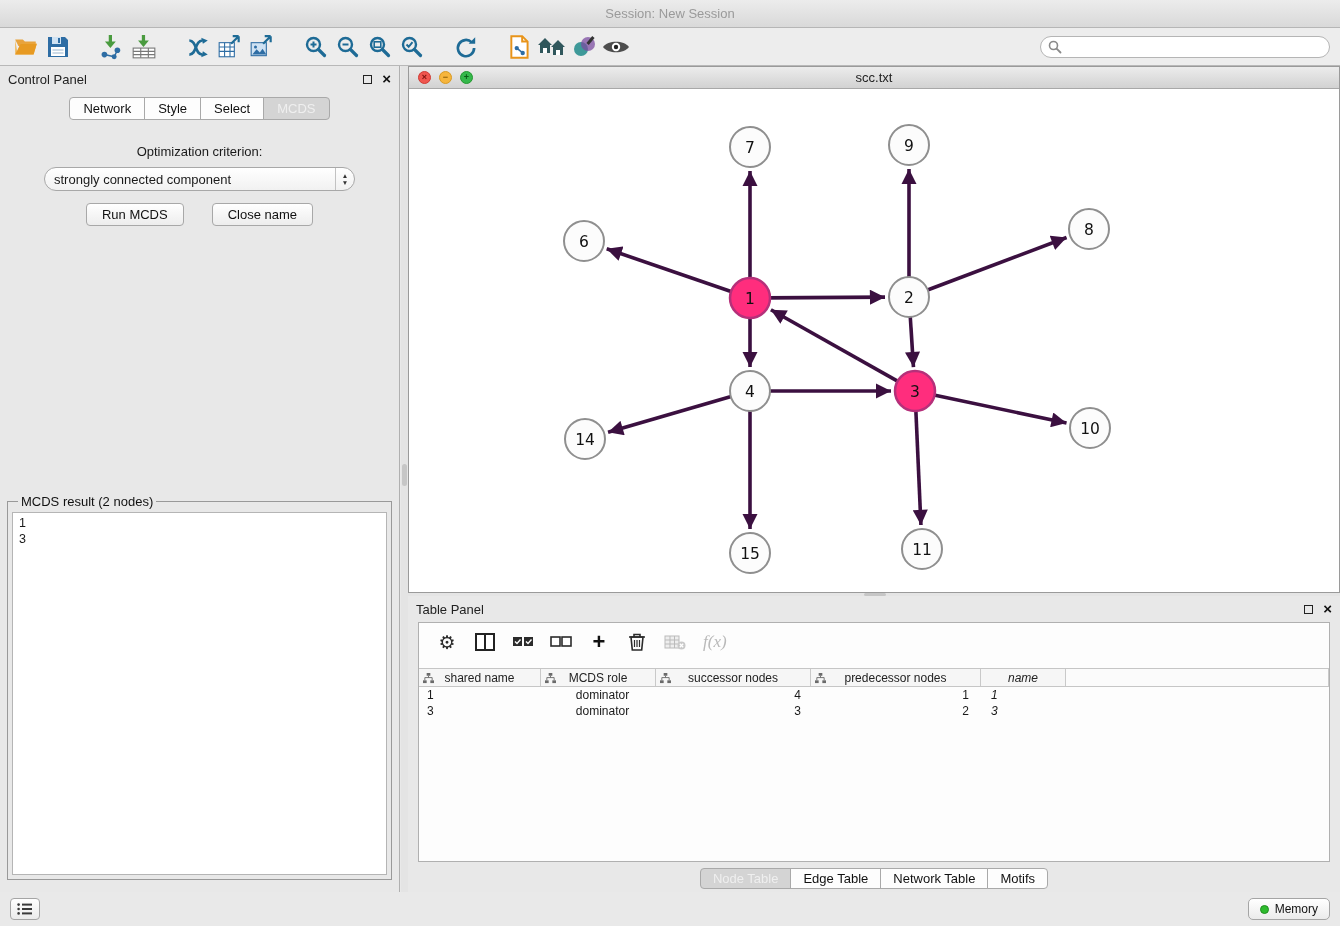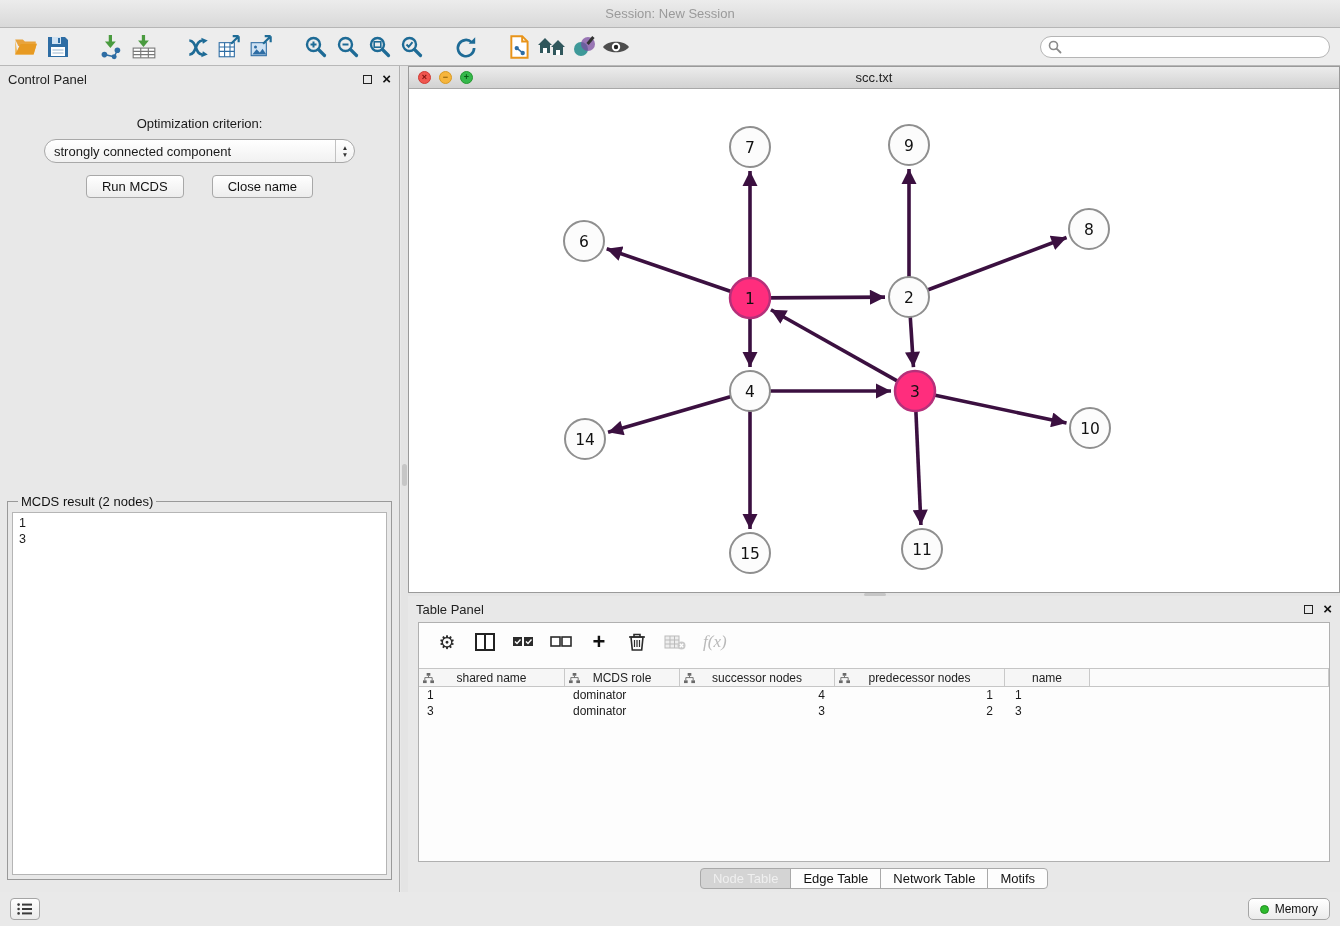--- a/index.html
+++ b/index.html
@@ -83,25 +83,25 @@
   .tp-btn{width:28px;height:26px;display:flex;align-items:center;justify-content:center;}
   .gear-glyph{font-size:19px;color:#2b2b2b;font-family:"DejaVu Sans",sans-serif;}
   .plus-glyph{font-size:22px;font-weight:bold;color:#111;line-height:20px;}
   .fx-label{font-family:"Liberation Serif","DejaVu Serif",serif;font-style:italic;font-size:17px;color:#b9b9b9;margin-left:4px;}
 
   .tp-colheaders{display:flex;margin-top:7px;height:19px;border-top:1px solid #c6c6c6;border-bottom:1px solid #c6c6c6;}
   .th{position:relative;display:flex;align-items:center;justify-content:center;background:#f6f6f6;
     border-right:1px solid #c9c9c9;font-size:12px;color:#222;}
   .th .th-icon{position:absolute;left:4px;top:4px;}
   .th-fill{flex:1;background:#fbfbfb;}
-  .c0{width:146px;} .c1{width:115px;} .c2{width:155px;} .c3{width:170px;} .c4{width:85px;}
+  .c0{width:122px;} .c1{width:115px;} .c2{width:155px;} .c3{width:170px;} .c4{width:85px;font-style:italic;}
 
   .trow{display:flex;height:16px;font-size:12px;align-items:center;}
   .tcell{height:16px;line-height:16px;overflow:hidden;}
-  .tcell.c0{padding-left:8px;} .tcell.c1{padding-left:8px;}
+  .tcell.c0{padding-left:8px;} .tcell.c1{padding-left:8px;text-align:center;}
   .tcell.c2{text-align:right;padding-right:10px;} .tcell.c3{text-align:right;padding-right:12px;}
   .tcell.c4{padding-left:10px;} .tcell.cfill{flex:1;}
 
   .tp-tabs{position:absolute;left:0;right:0;bottom:3px;display:flex;justify-content:center;}
   .tp-tab{border:1px solid #a9a9a9;background:#fdfdfd;padding:2px 12px;font-size:13px;margin-left:-1px;color:#111;}
   .tp-tab:first-child{border-radius:4px 0 0 4px;margin-left:0;}
   .tp-tab:last-child{border-radius:0 4px 4px 0;}
   .tp-tab.active{background:#d4d4d4;color:#efefef;}
 
   
@@ -256,20 +256,26 @@
   </div>
 </div>
 
 <div class="control-panel">
   <div class="panel-header">
     <span class="ph-title">Control Panel</span>
     <span class="ph-icons">
       <span class="float-icon"></span>
       <span class="close-x">×</span>
     </span>
+  </div>
+  <div class="cp-tabs">
+    <div class="cp-tab">Network</div>
+    <div class="cp-tab">Style</div>
+    <div class="cp-tab">Select</div>
+    <div class="cp-tab active">MCDS</div>
   </div>
   <div class="cp-opt-label">Optimization criterion:</div>
   <div class="cp-dropdown">
     <span>strongly connected component</span>
     <span class="dd-stepper">
       <span>▲</span>
         <span>▼</span>
     </span>
   </div>
   <div class="cp-buttons">

